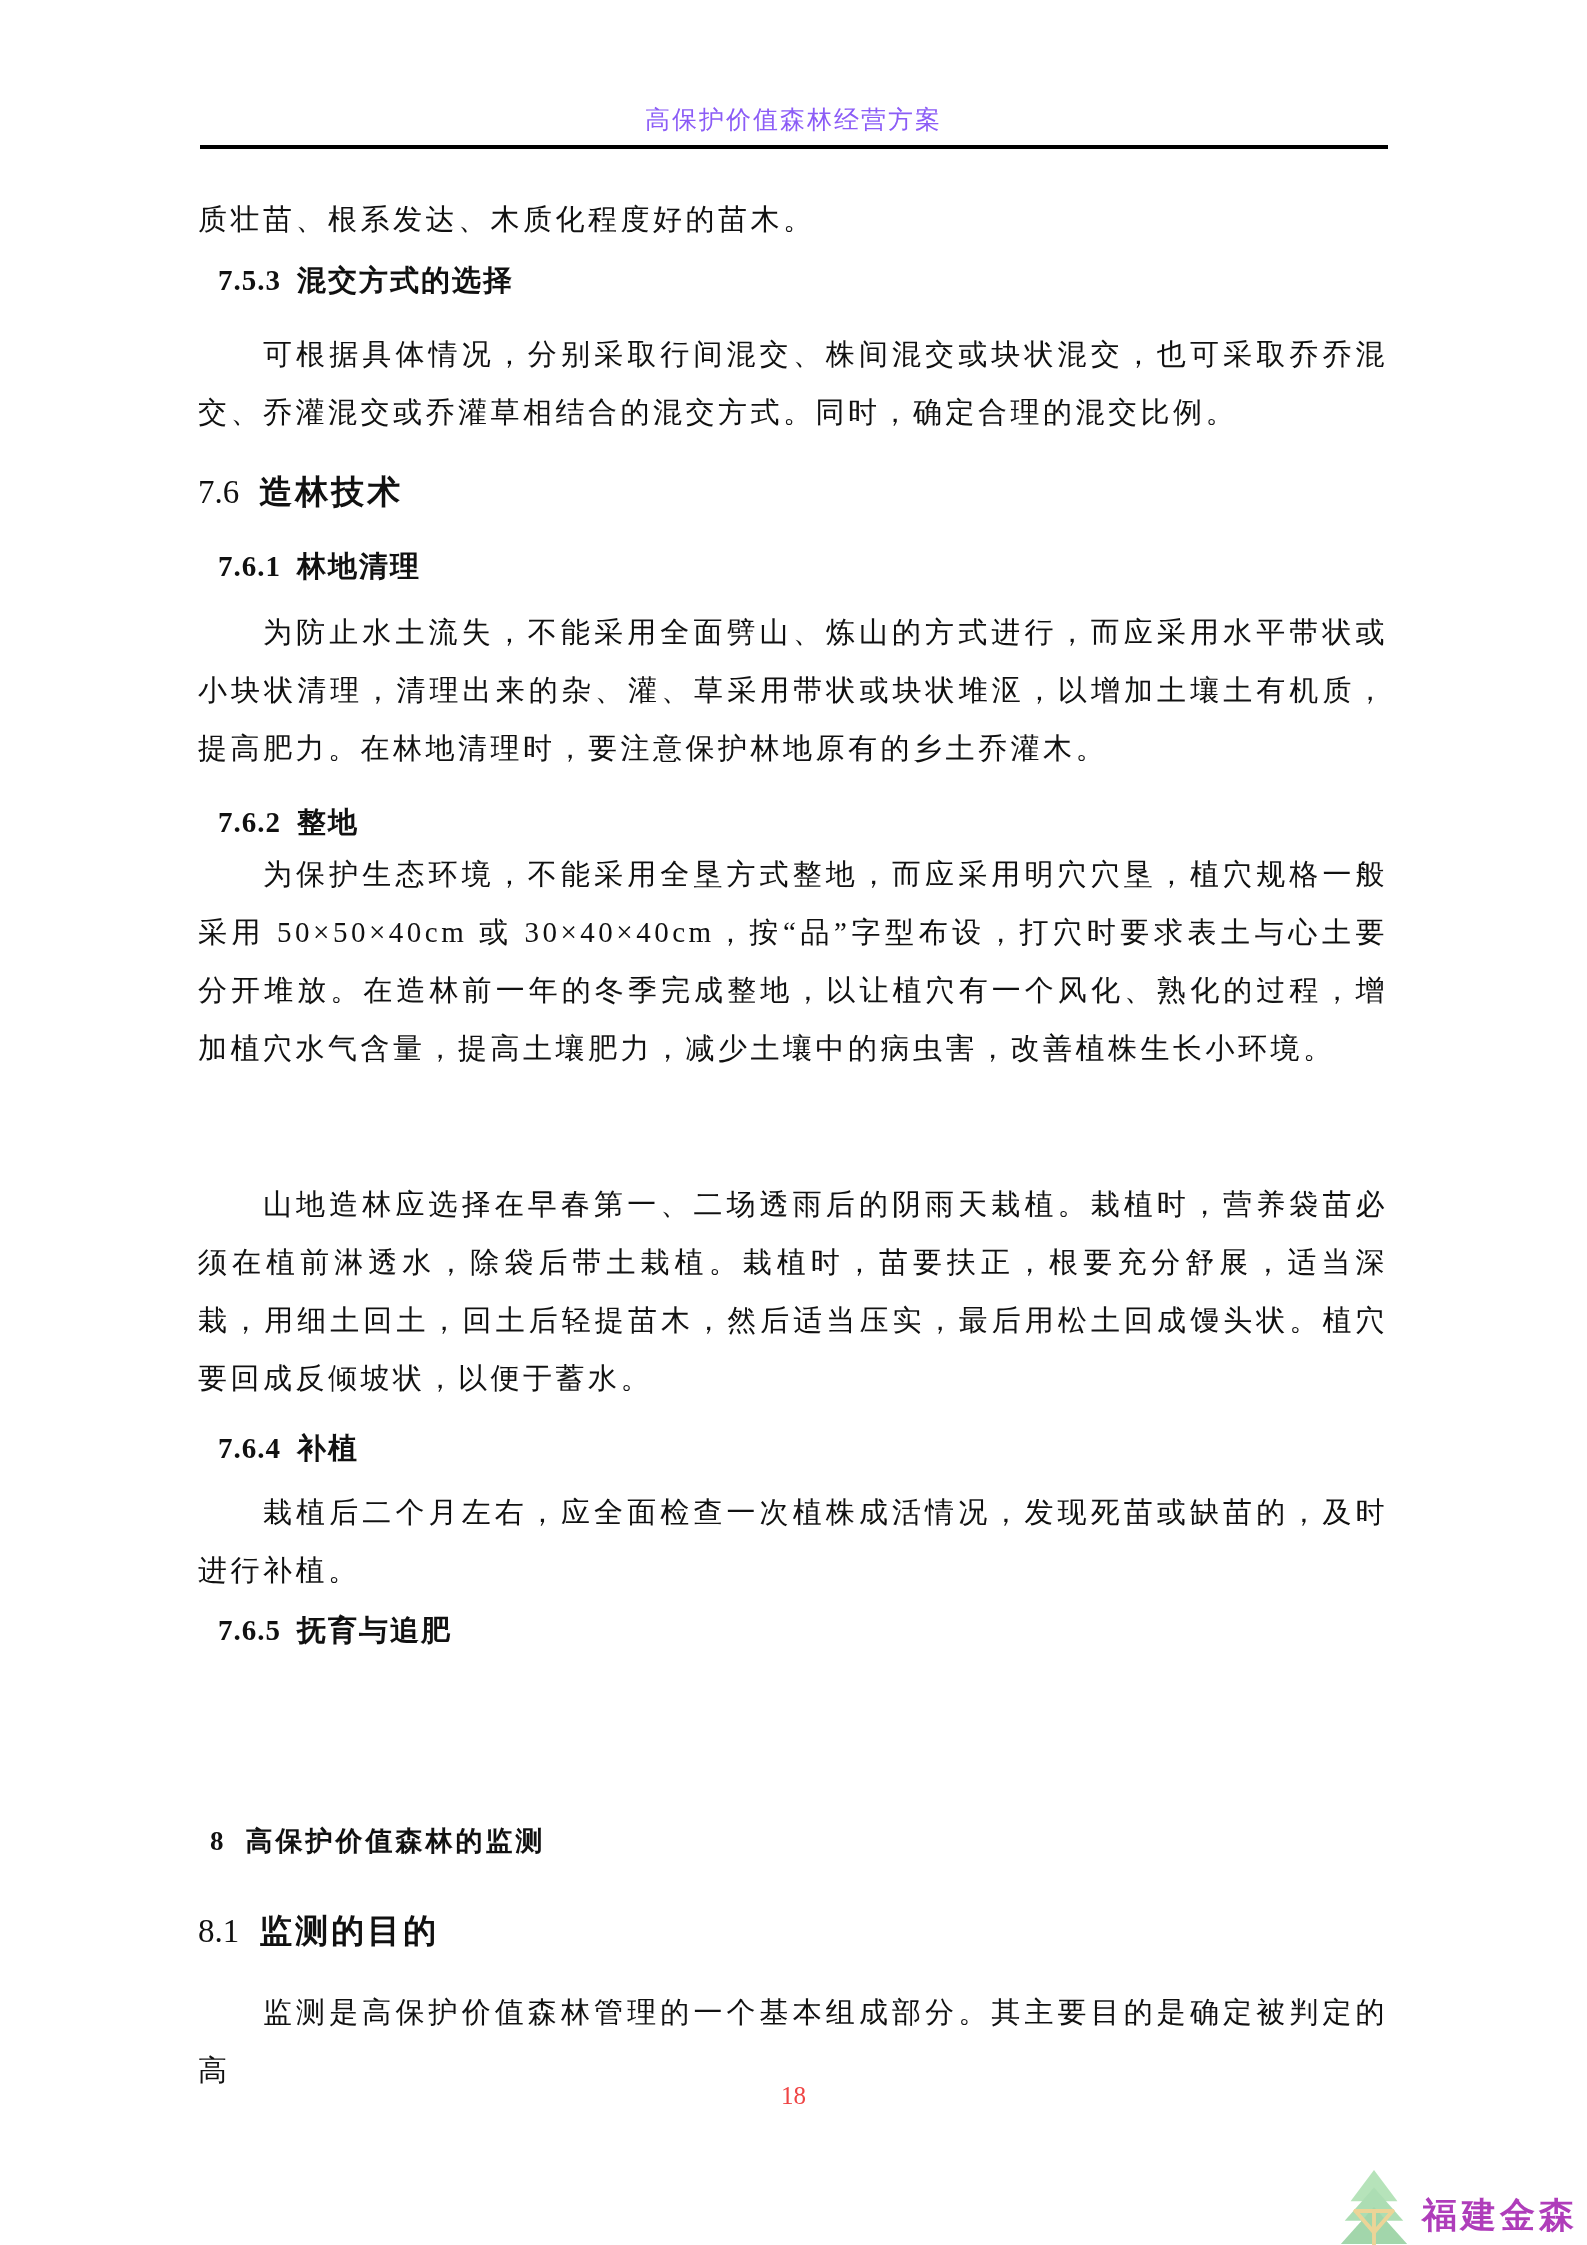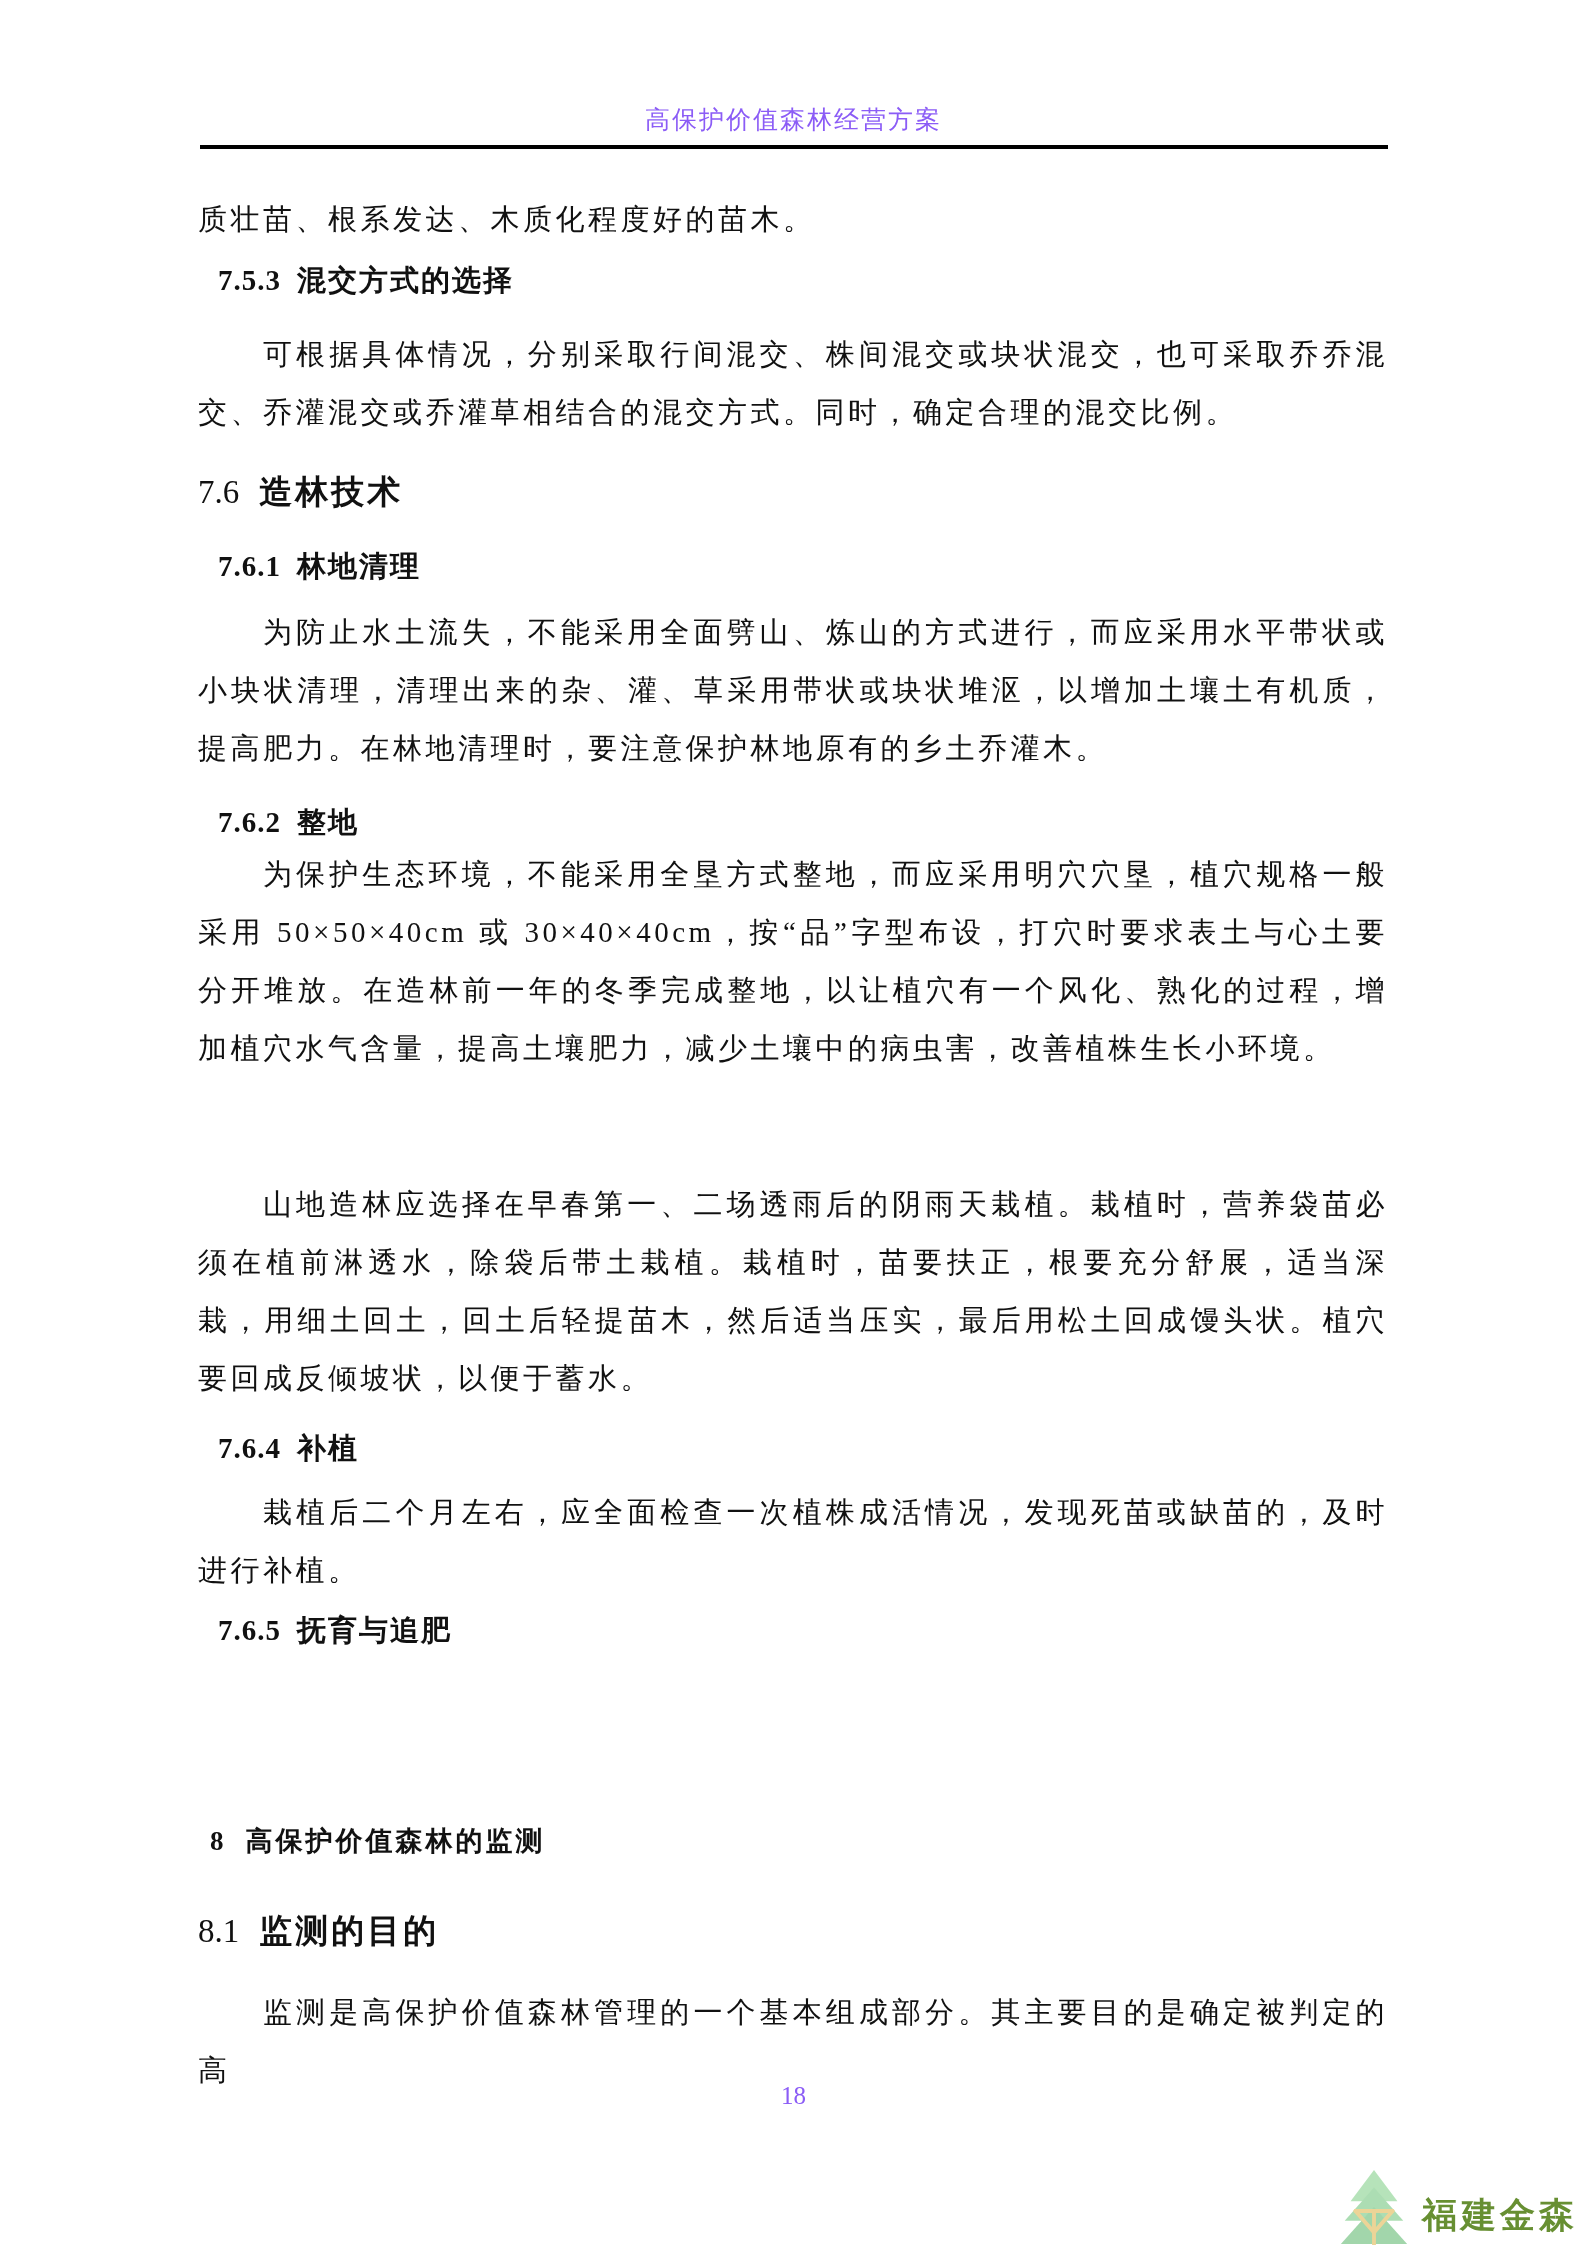--- a/index.html
+++ b/index.html
@@ -59,36 +59,36 @@
     font-weight: 700;
     line-height: 1.15;
   }
   .h1 .num { font-family: "Liberation Serif", serif; font-weight: 700; margin-right: 22px; }
   .h1 .ttl { font-family: "Liberation Sans", sans-serif; font-weight: 700; letter-spacing: 3px; }
   .page-number {
     position: absolute;
     top: 2082px; left: 0; width: 100%;
     text-align: center;
     font-size: 25px;
-    color: #8b5cf6;
+    color: #ef4444;
   }
   .logo {
     position: absolute;
     left: 1340px; top: 2168px;
     display: flex;
     align-items: center;
     opacity: 0.85;
   }
   .logo-tree { width: 68px; height: 80px; flex: 0 0 auto; }
   .logo-text {
     font-family: "Liberation Sans", sans-serif;
     font-weight: 700;
     font-size: 35px;
     letter-spacing: 4px;
-    color: #4d7c0f;
+    color: #a21caf;
     margin-left: 14px;
     margin-top: 14px;
     white-space: nowrap;
   }
 </style>
 </head>
 <body>
 
 <div class="page">
 

